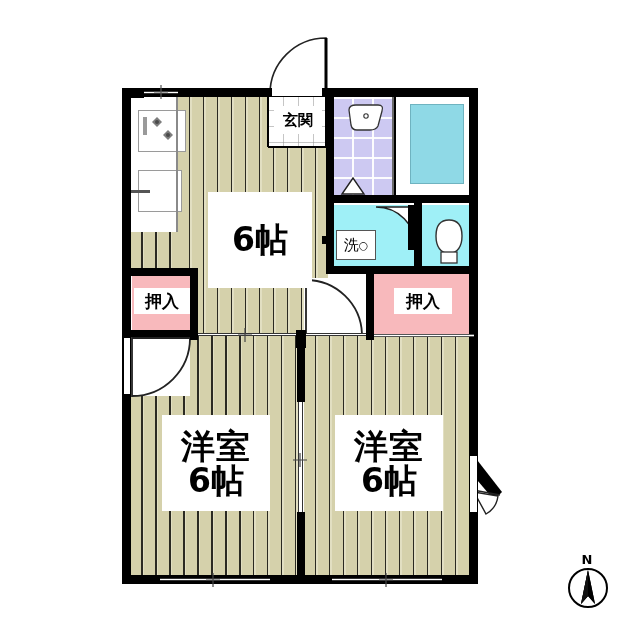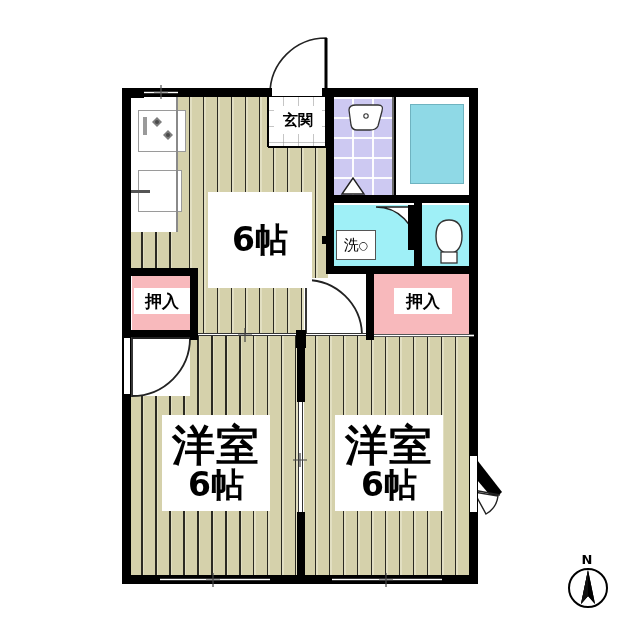--- a/index.html
+++ b/index.html
@@ -52,21 +52,21 @@
     flex-direction: column;
     align-items: center;
     justify-content: center;
     color: #000;
     line-height: 1.02;
     font-weight: bold;
     font-family: "DejaVu Sans", "Liberation Sans", sans-serif;
   }
   .lbl-dk  { font-size: 37px; letter-spacing: 1px; }
   .lbl-dk2 { font-size: 33px; }
-  .lbl-room  { font-size: 43px; letter-spacing: 1px;}
+  .lbl-room  { font-size: 34px; letter-spacing: 1px;}
   .lbl-room2 { font-size: 33px; }
   .lbl-oshiire {
     font-size: 17px; font-weight: bold; color:#000;
     background:#ffffff;
     display:flex; align-items:center; justify-content:center;
     font-family: "DejaVu Sans", "Liberation Sans", sans-serif;
   }
   .lbl-genkan {
     font-size: 15px; font-weight: bold; color:#000;
     background:#ffffff;

